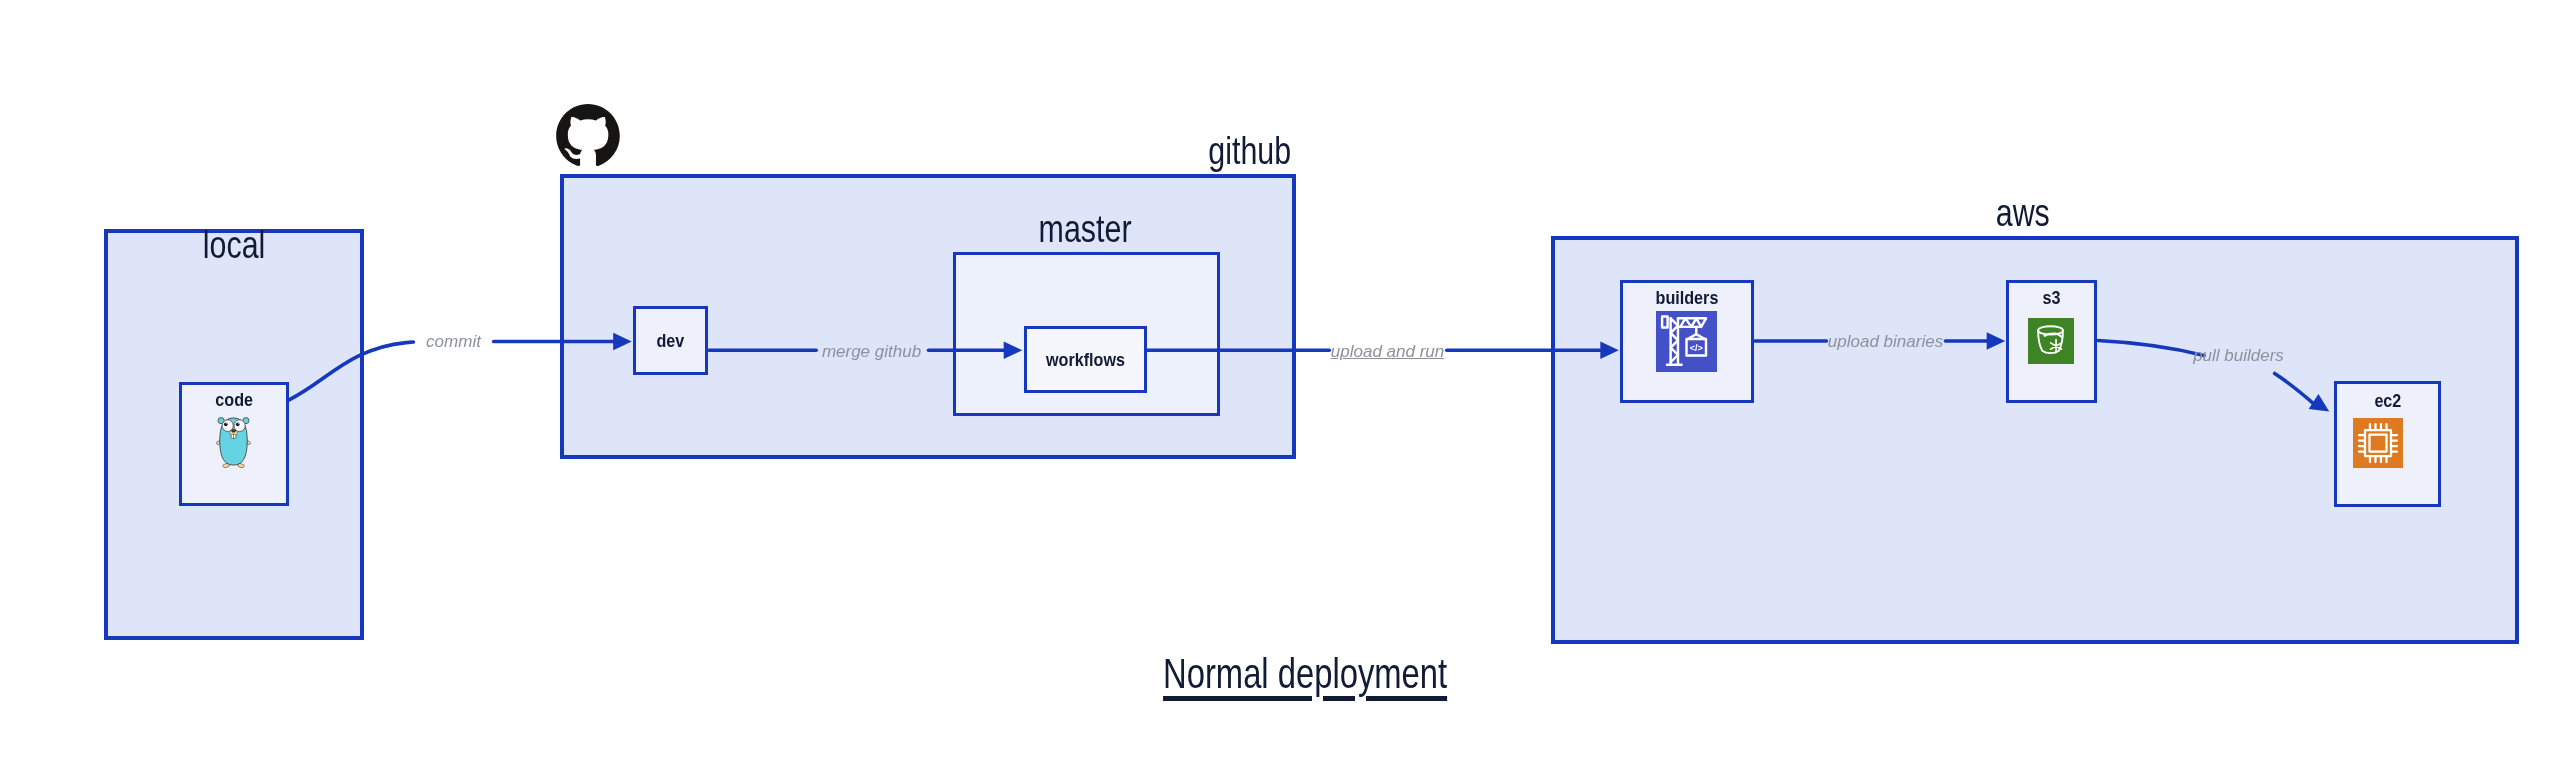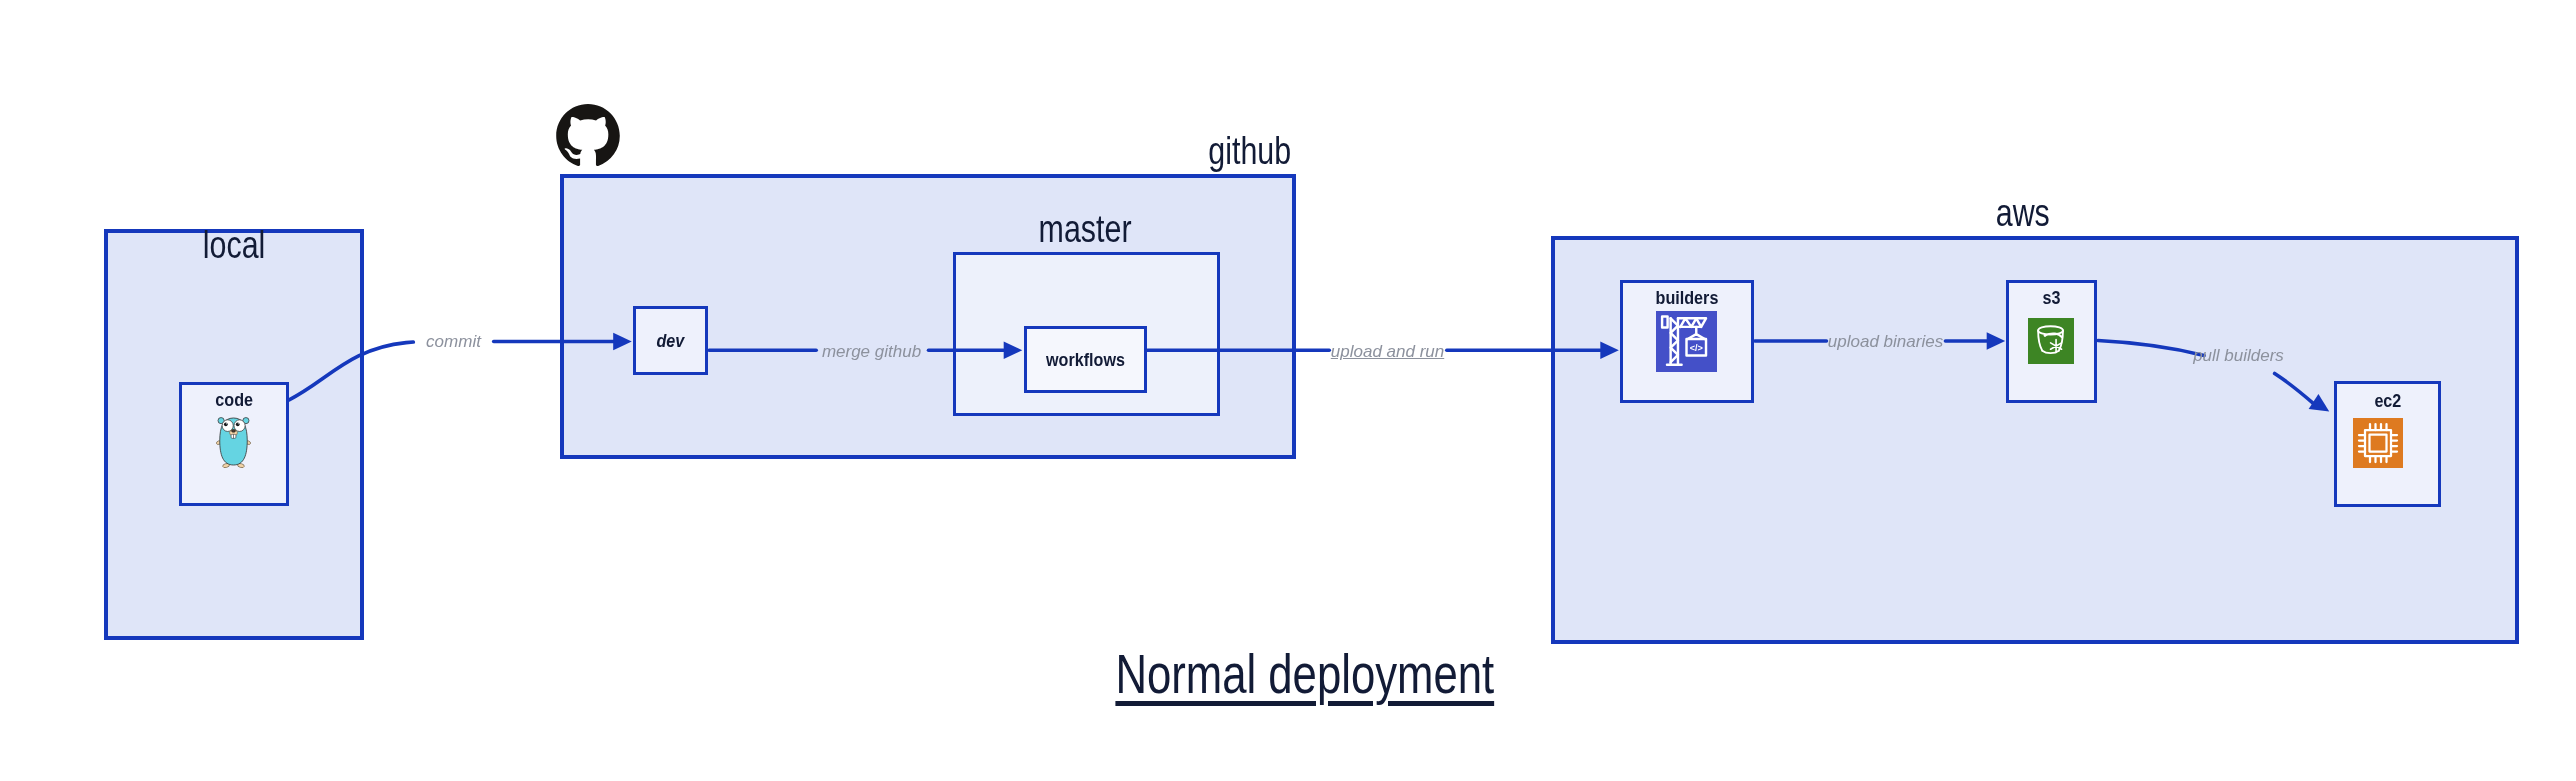--- a/index.html
+++ b/index.html
@@ -28,21 +28,21 @@
     line-height:24px;
   }
   .node-label .cond{display:inline-block;transform:scaleX(0.85);transform-origin:center;}
   .node-label.centered{display:flex;align-items:center;justify-content:center;}
   .edge-label{
     position:absolute;text-align:center;font-size:17px;font-style:italic;
     color:var(--edgeLabel);line-height:23px;
   }
   .title{
     position:absolute;left:1009px;top:643px;width:592px;text-align:center;
-    font-size:56px;color:var(--ink);line-height:62px;
+    font-size:42px;color:var(--ink);line-height:62px;
   }
   .title .cond{
     display:inline-block;transform:scaleX(0.78);transform-origin:center;
     text-decoration:underline;text-decoration-thickness:4.6px;text-underline-offset:8.2px;
     text-decoration-skip-ink:auto;
   }
   .icon{position:absolute;}
   svg{display:block;}
   #edges{position:absolute;left:0;top:0;pointer-events:none;}
   .edge{stroke:var(--line);stroke-width:7;fill:none;stroke-linecap:round;}
@@ -63,21 +63,21 @@
 <div class="container-label" style="left:1920px;top:193px;width:206px;"><span class="cond">aws</span></div>
 
 <div class="box node" style="left:179px;top:382px;width:110px;height:124px;"></div>
 <div class="box node" style="left:633px;top:306px;width:75px;height:69px;"></div>
 <div class="box node workflows" style="left:1024px;top:326px;width:123px;height:67px;"></div>
 <div class="box node" style="left:1620px;top:280px;width:134px;height:123px;"></div>
 <div class="box node" style="left:2006px;top:280px;width:91px;height:123px;"></div>
 <div class="box node" style="left:2334px;top:381px;width:107px;height:126px;"></div>
 
 <div class="node-label" style="left:179px;top:388px;width:110px;"><span class="cond">code</span></div>
-<div class="node-label centered" style="left:633px;top:306px;width:75px;height:69px;font-style:italic;">
+<div class="node-label centered" style="left:633px;top:306px;width:75px;height:69px;">
     <span class="cond">dev</span>
   </div>
 <div class="node-label centered" style="left:1024px;top:326px;width:123px;height:67px;border-radius:30px;">
     <span class="cond">workflows</span>
   </div>
 <div class="node-label" style="left:1620px;top:286px;width:134px;"><span class="cond">builders</span></div>
 <div class="node-label" style="left:2006px;top:286px;width:91px;"><span class="cond">s3</span></div>
 <div class="node-label" style="left:2334px;top:389px;width:107px;"><span class="cond">ec2</span></div>
 
 <div class="icon" style="left:556px;top:104px;width:64px;height:62px;">

